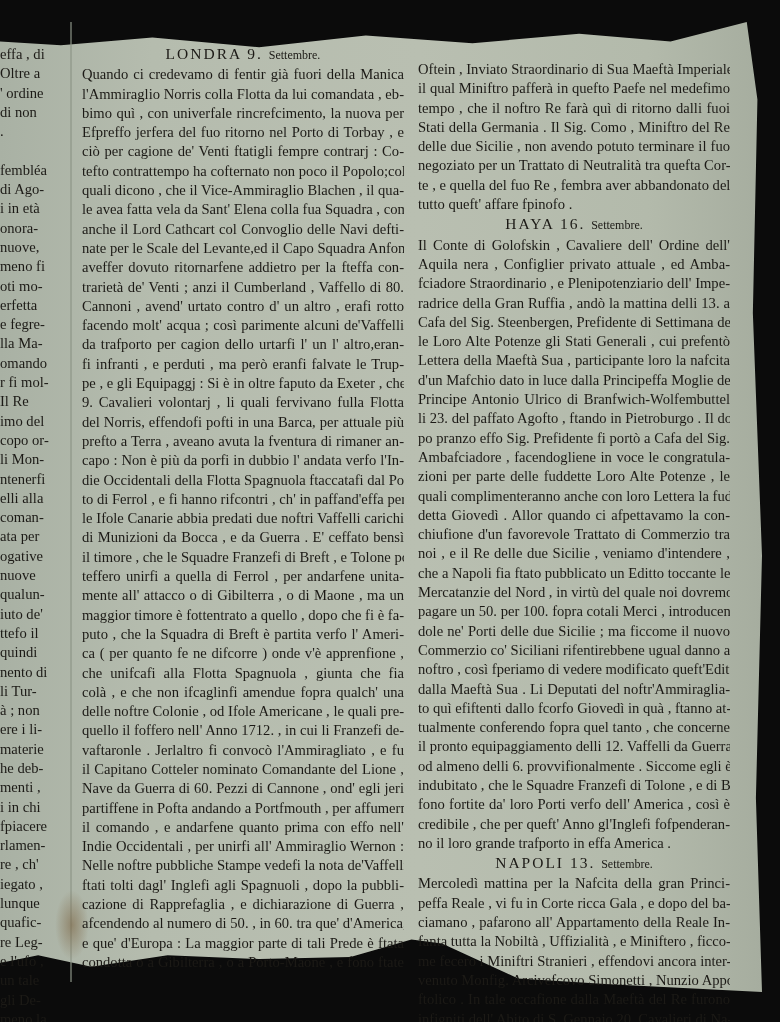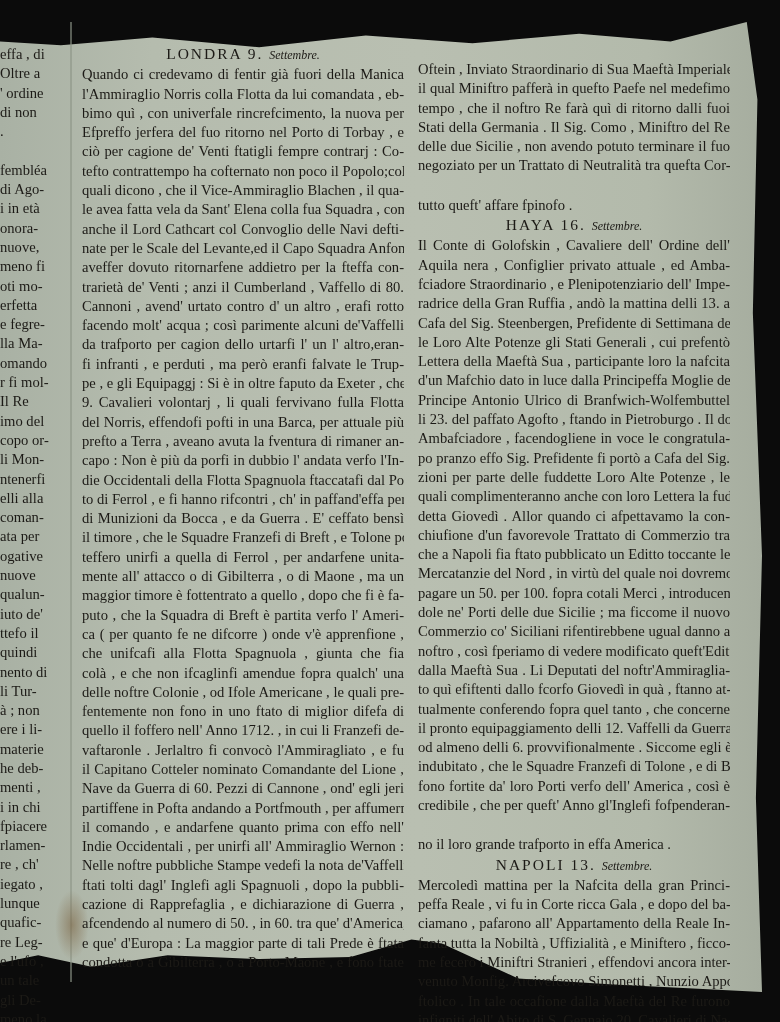--- a/index.html
+++ b/index.html
@@ -29,23 +29,23 @@
   }
   .col .line { display: block; white-space: nowrap; overflow: hidden; }
   .left-col { left: 0; top: 45px; width: 66px; text-align: right; }
   .left-col .line { text-align: left; }
   .mid-col { left: 82px; top: 44px; width: 322px; }
   .right-col { left: 418px; top: 60px; width: 312px; }
   .heading {
     display: block; text-align: center; font-size: 15.5px; letter-spacing: 2px;
     font-weight: normal; margin: 0;
   }
-  .heading .date { font-style: italic; font-size: 12px; letter-spacing: 0; }
+  .heading .date { font-size: 12px; letter-spacing: 0; }
   .justify .line { text-align: justify; text-align-last: justify; }
-  .justify .line.last { text-align-last: left; margin-top: 20px; }
+  .justify .line.last { text-align-last: left; }
 </style>
 </head>
 <body>
 
 <div class="paper"></div>
 <div class="fold"></div>
 <div class="stain"></div>
 
 <div class="col left-col" id="left-col">
     <span class="line">effa , di</span>
@@ -124,31 +124,31 @@
       <span class="line">facendo molt' acqua ; così parimente alcuni de'Vaffelli</span>
       <span class="line">da trafporto per cagion dello urtarfi l' un l' altro,eran-</span>
       <span class="line">fi infranti , e perduti , ma però eranfi falvate le Trup-</span>
       <span class="line">pe , e gli Equipaggj : Si è in oltre faputo da Exeter , che</span>
       <span class="line">9. Cavalieri volontarj , li quali fervivano fulla Flotta</span>
       <span class="line">del Norris, effendofi pofti in una Barca, per attuale più</span>
       <span class="line">prefto a Terra , aveano avuta la fventura di rimaner an-</span>
       <span class="line">capo : Non è più da porfi in dubbio l' andata verfo l'In-</span>
       <span class="line">die Occidentali della Flotta Spagnuola ftaccatafi dal Por-</span>
       <span class="line">to di Ferrol , e fi hanno rifcontri , ch' in paffand'effa per</span>
+      <span class="line">le Ifole Canarie abbia predati due noftri Vaffelli carichi</span>
       <span class="line">di Munizioni da Bocca , e da Guerra . E' ceffato bensì</span>
       <span class="line">il timore , che le Squadre Franzefi di Breft , e Tolone po-</span>
       <span class="line">teffero unirfi a quella di Ferrol , per andarfene unita-</span>
       <span class="line">mente all' attacco o di Gibilterra , o di Maone , ma un</span>
       <span class="line">maggior timore è fottentrato a quello , dopo che fi è fa-</span>
       <span class="line">puto , che la Squadra di Breft è partita verfo l' Ameri-</span>
       <span class="line">ca ( per quanto fe ne difcorre ) onde v'è apprenfione ,</span>
       <span class="line">che unifcafi alla Flotta Spagnuola , giunta che fia</span>
       <span class="line">colà , e che non ifcaglinfi amendue fopra qualch' una</span>
       <span class="line">delle noftre Colonie , od Ifole Americane , le quali pre-</span>
-      <span class="line">fentemente non fono in uno ftato di miglior difefa di</span>
       <span class="line">quello il foffero nell' Anno 1712. , in cui li Franzefi de-</span>
       <span class="line">vaftaronle . Jerlaltro fi convocò l'Ammiragliato , e fu</span>
       <span class="line">il Capitano Cotteler nominato Comandante del Lione ,</span>
       <span class="line">Nave da Guerra di 60. Pezzi di Cannone , ond' egli jeri</span>
       <span class="line">partiffene in Pofta andando a Portfmouth , per affumerne</span>
       <span class="line">il comando , e andarfene quanto prima con effo nell'</span>
       <span class="line">Indie Occidentali , per unirfi all' Ammiraglio Wernon :</span>
       <span class="line">Nelle noftre pubbliche Stampe vedefi la nota de'Vaffelli</span>
       <span class="line">ftati tolti dagl' Inglefi agli Spagnuoli , dopo la pubbli-</span>
       <span class="line">cazione di Rapprefaglia , e dichiarazione di Guerra ,</span>
@@ -159,45 +159,47 @@
 </div>
 
 <div class="col right-col justify">
   <div>
       <span class="line">Oftein , Inviato Straordinario di Sua Maeftà Imperiale,</span>
       <span class="line">il qual Miniftro pafferà in quefto Paefe nel medefimo</span>
       <span class="line">tempo , che il noftro Re farà quì di ritorno dalli fuoi</span>
       <span class="line">Stati della Germania . Il Sig. Como , Miniftro del Re</span>
       <span class="line">delle due Sicilie , non avendo potuto terminare il fuo</span>
       <span class="line">negoziato per un Trattato di Neutralità tra quefta Cor-</span>
+      <span class="line">te , e quella del fuo Re , fembra aver abbandonato del</span>
       <span class="line last">tutto queft' affare fpinofo .</span>
     </div>
 
   <div class="heading">
     <span>HAYA</span>
     <span>16.</span>
     <span class="date">Settembre.</span>
   </div>
   <div>
       <span class="line">Il Conte di Golofskin , Cavaliere dell' Ordine dell'</span>
       <span class="line">Aquila nera , Configlier privato attuale , ed Amba-</span>
       <span class="line">fciadore Straordinario , e Plenipotenziario dell' Impe-</span>
       <span class="line">radrice della Gran Ruffia , andò la mattina delli 13. a</span>
       <span class="line">Cafa del Sig. Steenbergen, Prefidente di Settimana del-</span>
       <span class="line">le Loro Alte Potenze gli Stati Generali , cui prefentò</span>
       <span class="line">Lettera della Maeftà Sua , participante loro la nafcita</span>
       <span class="line">d'un Mafchio dato in luce dalla Principeffa Moglie del</span>
       <span class="line">Principe Antonio Ulrico di Branfwich-Wolfembuttel</span>
       <span class="line">li 23. del paffato Agofto , ftando in Pietroburgo . Il do-</span>
+      <span class="line">po pranzo effo Sig. Prefidente fi portò a Cafa del Sig.</span>
       <span class="line">Ambafciadore , facendogliene in voce le congratula-</span>
-      <span class="line">po pranzo effo Sig. Prefidente fi portò a Cafa del Sig.</span>
       <span class="line">zioni per parte delle fuddette Loro Alte Potenze , le</span>
       <span class="line">quali complimenteranno anche con loro Lettera la fud-</span>
       <span class="line">detta Giovedì . Allor quando ci afpettavamo la con-</span>
       <span class="line">chiufione d'un favorevole Trattato di Commerzio tra</span>
+      <span class="line">noi , e il Re delle due Sicilie , veniamo d'intendere ,</span>
       <span class="line">che a Napoli fia ftato pubblicato un Editto toccante le</span>
       <span class="line">Mercatanzie del Nord , in virtù del quale noi dovremo</span>
       <span class="line">pagare un 50. per 100. fopra cotali Merci , introducen-</span>
       <span class="line">dole ne' Porti delle due Sicilie ; ma ficcome il nuovo</span>
       <span class="line">Commerzio co' Siciliani rifentirebbene ugual danno al</span>
       <span class="line">noftro , così fperiamo di vedere modificato queft'Editto</span>
       <span class="line">dalla Maeftà Sua . Li Deputati del noftr'Ammiraglia-</span>
       <span class="line">to quì efiftenti dallo fcorfo Giovedì in quà , ftanno at-</span>
       <span class="line">tualmente conferendo fopra quel tanto , che concerne</span>
       <span class="line">il pronto equipaggiamento delli 12. Vaffelli da Guerra,</span>

